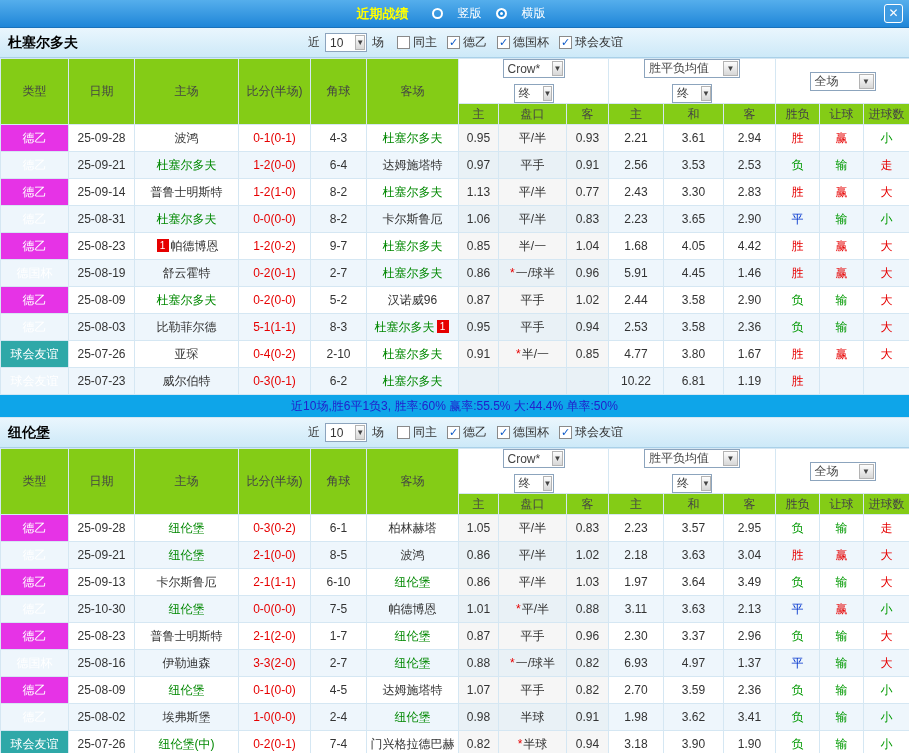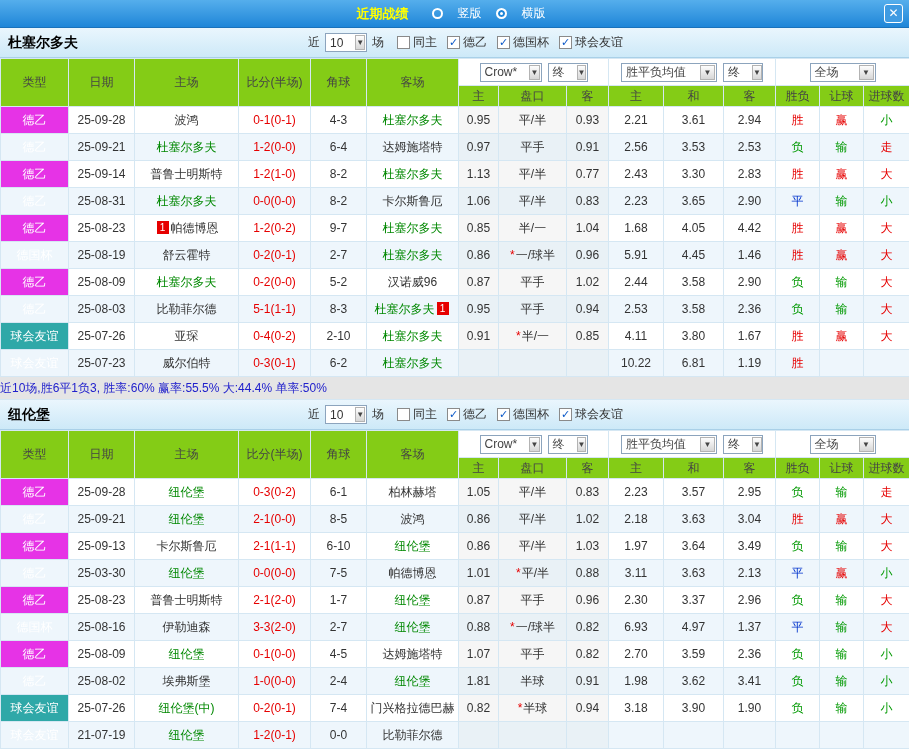--- a/index.html
+++ b/index.html
@@ -53,21 +53,21 @@
 
   
   table.grid{width:909px;border-collapse:collapse;table-layout:fixed;}
   table.grid th,table.grid td{
     border:1px solid #d5e7f3;text-align:center;padding:0;font-weight:normal;
     overflow:hidden;white-space:nowrap;
   }
   thead th{background:#84cc16;color:#444;font-size:12px;height:20px;}
   thead tr.dd-row th{height:26px;}
   thead th.dd-cell{background:#fff;}
-  .dd-wrap{display:flex;align-items:center;justify-content:center;gap:6px;}
+  .dd-wrap{display:flex;align-items:center;justify-content:center;gap:6px;flex-direction:column;}
 
   tbody td{height:26px;font-size:12px;color:#333;background:#fff;}
   tbody td.oddc{background:#f6f6f6;margin-top:20px;}
   tbody tr:nth-child(even) td{background:#eef6fc;}
   tbody tr:nth-child(even) td.oddc{background:#e9f1f6;}
 
   tbody td.t-l2{background:var(--c-l2,#e633e6);color:#fff;}
   tbody td.t-cup{background:var(--c-cup,#a03939);color:#fff;}
   tbody td.t-fr{background:var(--c-fr,#2fa8a8);color:#fff;}
 
@@ -76,22 +76,22 @@
   .cw{color:var(--c-win,#e60000);}
   .cd{color:var(--c-draw,#0033cc);}
   .cl{color:var(--c-lose,#009900);}
   .star{color:var(--c-win,#e60000);font-style:normal;margin-right:1px;}
   .b1{
     display:inline-block;background:var(--c-win,#e60000);color:#fff;font-size:10px;
     width:12px;height:13px;line-height:13px;text-align:center;margin:0 2px;vertical-align:1px;
   }
 
   .summary{
-    height:22px;line-height:22px;color:#2121cc;font-size:12px;
-    background:#e5e5e5;border-bottom:1px solid #d5e7f3;
+    height:22px;line-height:22px;text-align:center;color:#2121cc;font-size:12px;
+    background:#0ea5e9;border-bottom:1px solid #d5e7f3;
   }
 </style>
 </head>
 <body>
 
 <div class="window">
 
   <div class="topbar">
     <span class="title">近期战绩</span>
     <span class="radio-group">
@@ -348,21 +348,21 @@
             <tr>
               <td class="t-fr">球会友谊</td>
               <td>25-07-26</td>
               <td><span>亚琛</span></td>
               <td class="score">0-4(0-2)</td>
               <td>2-10</td>
               <td><span class="hl">杜塞尔多夫</span></td>
               <td class="oddc">0.91</td>
               <td class="oddc"><em class="star">*</em>半/一</td>
               <td class="oddc">0.85</td>
-              <td>4.11</td>
+              <td>4.77</td>
               <td>3.80</td>
               <td>1.67</td>
               <td class="cw">胜</td>
               <td class="cw">赢</td>
               <td class="cw">大</td>
             </tr>
             <tr>
               <td class="t-fr">球会友谊</td>
               <td>25-07-23</td>
               <td><span>威尔伯特</span></td>
@@ -534,21 +534,21 @@
               <td class="oddc">1.03</td>
               <td>1.97</td>
               <td>3.64</td>
               <td>3.49</td>
               <td class="cl">负</td>
               <td class="cl">输</td>
               <td class="cw">大</td>
             </tr>
             <tr>
               <td class="t-l2">德乙</td>
-              <td>25-03-30</td>
+              <td>25-10-30</td>
               <td><span class="hl">纽伦堡</span></td>
               <td class="score">0-0(0-0)</td>
               <td>7-5</td>
               <td><span>帕德博恩</span></td>
               <td class="oddc">1.01</td>
               <td class="oddc"><em class="star">*</em>平/半</td>
               <td class="oddc">0.88</td>
               <td>3.11</td>
               <td>3.63</td>
               <td>2.13</td>
@@ -607,21 +607,21 @@
               <td class="cl">输</td>
               <td class="cl">小</td>
             </tr>
             <tr>
               <td class="t-l2">德乙</td>
               <td>25-08-02</td>
               <td><span>埃弗斯堡</span></td>
               <td class="score">1-0(0-0)</td>
               <td>2-4</td>
               <td><span class="hl">纽伦堡</span></td>
-              <td class="oddc">1.81</td>
+              <td class="oddc">0.98</td>
               <td class="oddc">半球</td>
               <td class="oddc">0.91</td>
               <td>1.98</td>
               <td>3.62</td>
               <td>3.41</td>
               <td class="cl">负</td>
               <td class="cl">输</td>
               <td class="cl">小</td>
             </tr>
             <tr>

